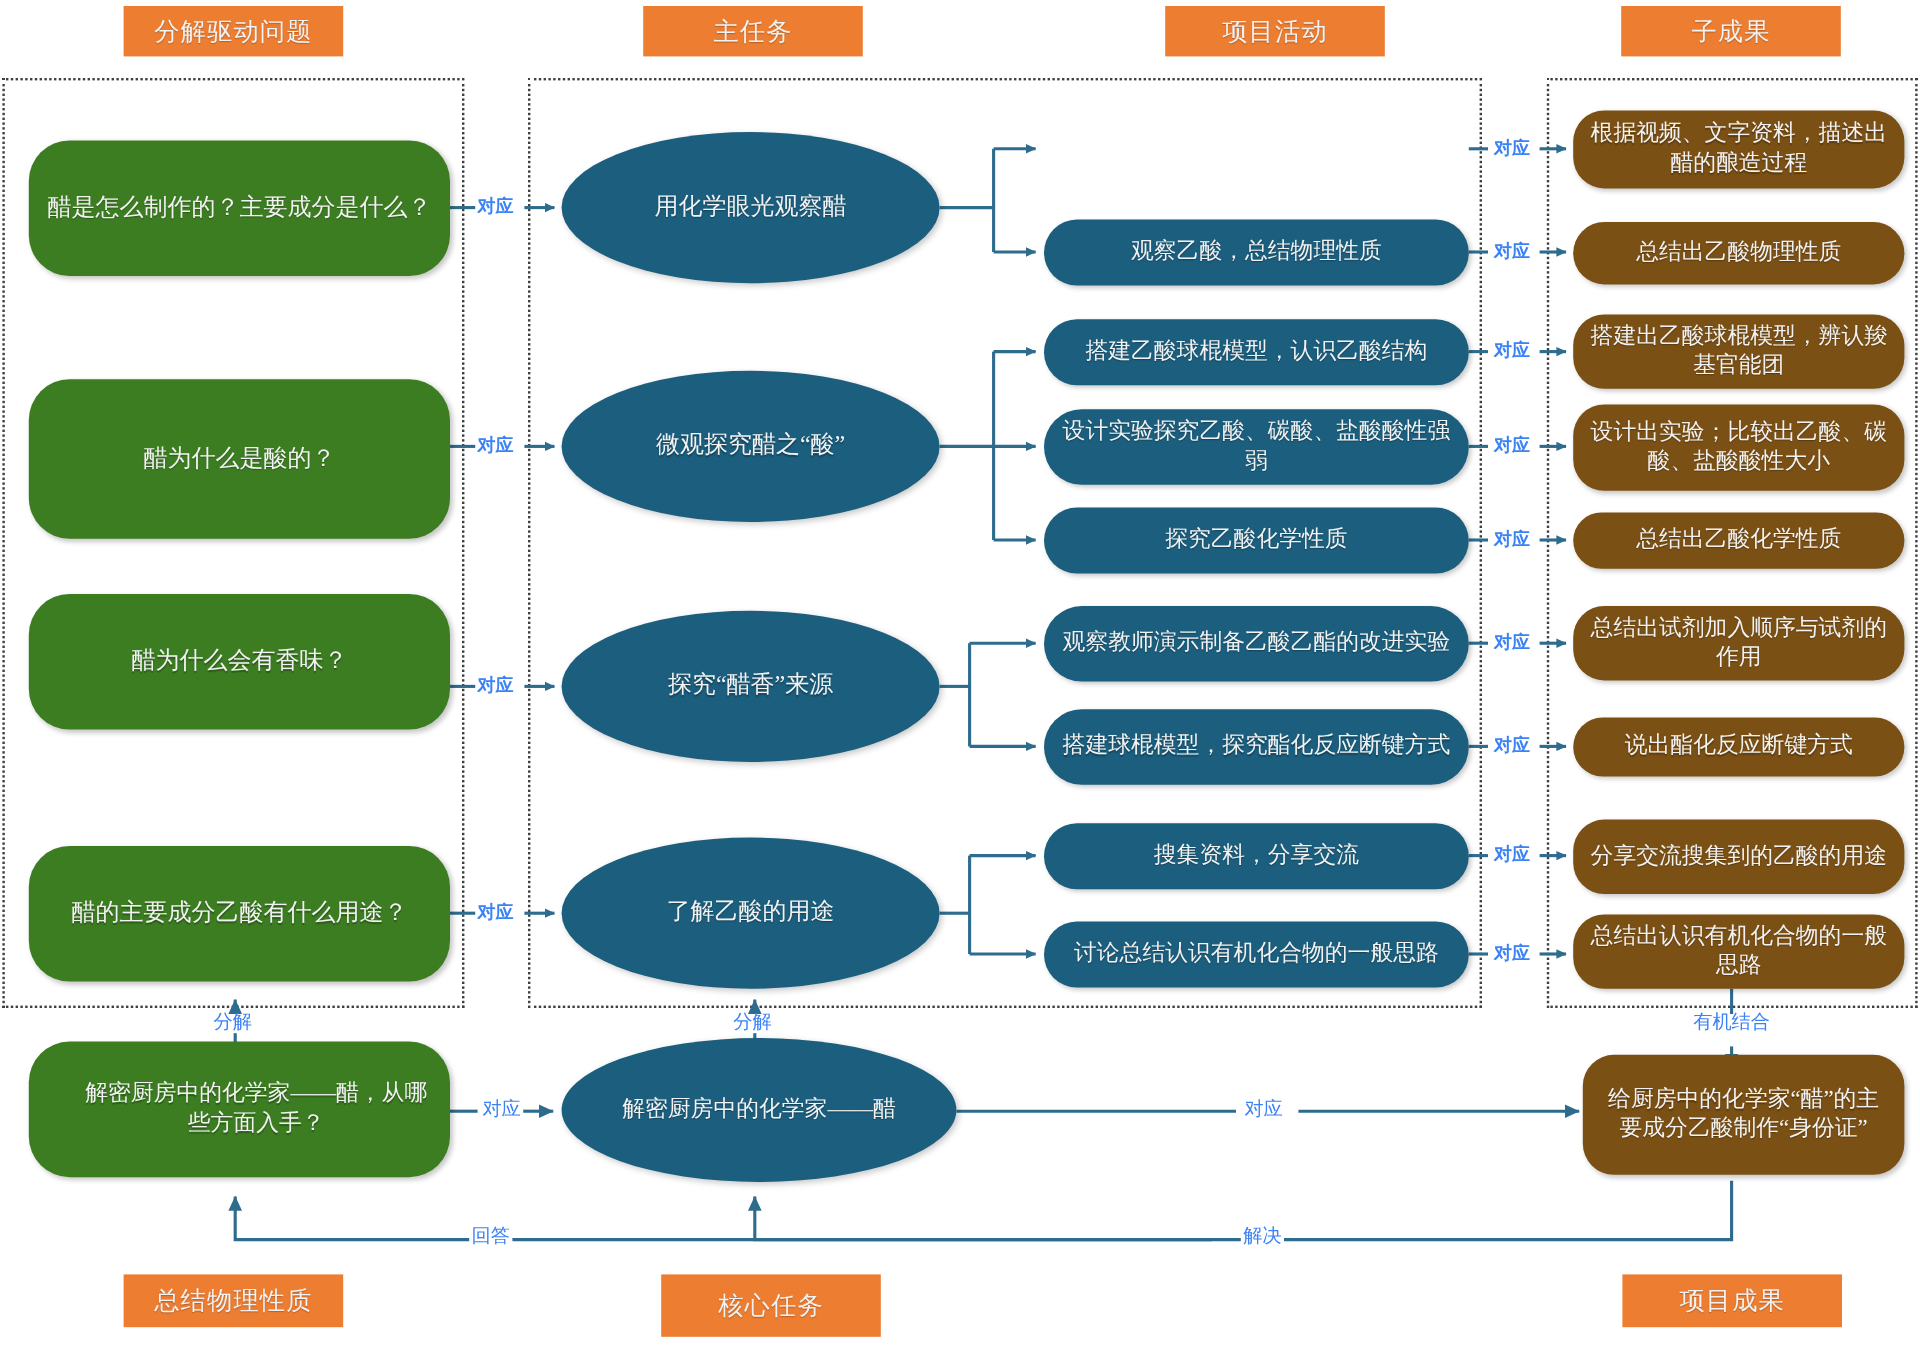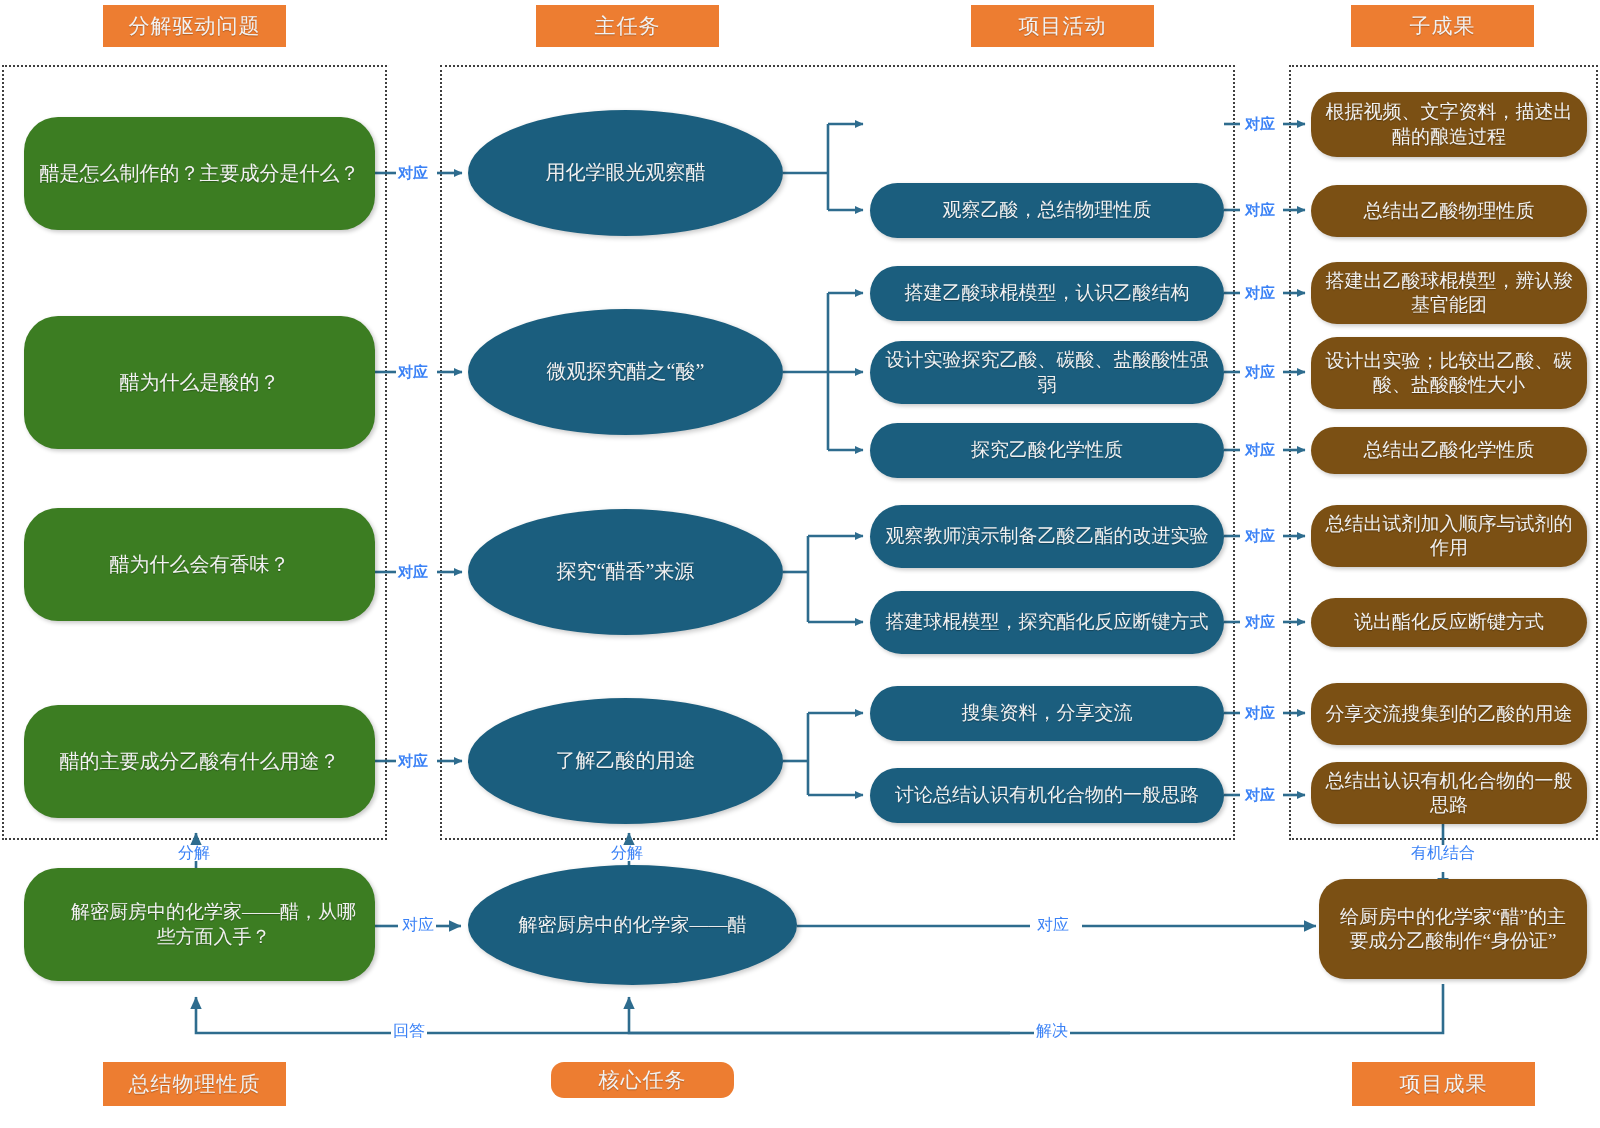--- a/index.html
+++ b/index.html
@@ -198,30 +198,30 @@
 
     <g stroke="#2E6C8E" stroke-width="2.6" fill="none">
       <path d="M1443,984 L1443,1033 L633,1033"></path>
       <path d="M1010,1033 L196,1033 L196,997" marker-end="url(#arbig)"></path>
       <path d="M633,1033 L629,1033 L629,997" marker-end="url(#arbig)"></path>
     </g>
   </svg>
 
   <div class="node green" style="left:24px; top:117px; width:351px; height:113px;">醋是怎么制作的？主要成分是什么？</div>
   <div class="node green" style="left:24px; top:316px; width:351px; height:133px;">醋为什么是酸的？</div>
-  <div class="node green" style="left:24px; top:508px; width:351px; height:113px;">醋为什么会有香味？</div>
+  <div class="node green" style="left:24px; top:495px; width:351px; height:113px;">醋为什么会有香味？</div>
   <div class="node green" style="left:24px; top:705px; width:351px; height:113px;">醋的主要成分乙酸有什么用途？</div>
 
   <div class="node ellipse" style="left:468px; top:110px; width:315px; height:126px;">用化学眼光观察醋</div>
   <div class="node ellipse" style="left:468px; top:309px; width:315px; height:126px;">微观探究醋之“酸”</div>
   <div class="node ellipse" style="left:468px; top:509px; width:315px; height:126px;">探究“醋香”来源</div>
   <div class="node ellipse" style="left:468px; top:698px; width:315px; height:126px;">了解乙酸的用途</div>
 
   <div class="node blue-pill" style="left:870px; top:183px; width:354px; height:55px;">观察乙酸，总结物理性质</div>
-  <div class="node blue-pill" style="left:870px; top:266px; width:354px; height:55px;">搭建乙酸球棍模型，认识乙酸结构</div>
+  <div class="node blue-pill" style="left:870px; top:266px; width:354px; height:55px;font-family:Liberation Mono, monospace;">搭建乙酸球棍模型，认识乙酸结构</div>
   <div class="node blue-pill" style="left:870px; top:341px; width:354px; height:63px;">设计实验探究乙酸、碳酸、盐酸酸性强弱</div>
   <div class="node blue-pill" style="left:870px; top:423px; width:354px; height:55px;">探究乙酸化学性质</div>
   <div class="node blue-pill" style="left:870px; top:505px; width:354px; height:63px;">观察教师演示制备乙酸乙酯的改进实验</div>
   <div class="node blue-pill" style="left:870px; top:591px; width:354px; height:63px;">搭建球棍模型，探究酯化反应断键方式</div>
   <div class="node blue-pill" style="left:870px; top:686px; width:354px; height:55px;">搜集资料，分享交流</div>
   <div class="node blue-pill" style="left:870px; top:768px; width:354px; height:55px;">讨论总结认识有机化合物的一般思路</div>
 
   <div class="node brown" style="left:1311px; top:92px; width:276px; height:65px;">根据视频、文字资料，描述出醋的酿造过程</div>
   <div class="node brown" style="left:1311px; top:185px; width:276px; height:52px;">总结出乙酸物理性质</div>
   <div class="node brown" style="left:1311px; top:262px; width:276px; height:62px;">搭建出乙酸球棍模型，辨认羧基官能团</div>
@@ -230,21 +230,21 @@
   <div class="node brown" style="left:1311px; top:505px; width:276px; height:62px;">总结出试剂加入顺序与试剂的作用</div>
   <div class="node brown" style="left:1311px; top:598px; width:276px; height:49px;">说出酯化反应断键方式</div>
   <div class="node brown" style="left:1311px; top:683px; width:276px; height:62px;">分享交流搜集到的乙酸的用途</div>
   <div class="node brown" style="left:1311px; top:762px; width:276px; height:62px;">总结出认识有机化合物的一般思路</div>
 
   <div class="node green" style="left:24px; top:868px; width:351px; height:113px; font-size:19px;padding-left:40px;">解密厨房中的化学家——醋，从哪些方面入手？</div>
   <div class="node ellipse" style="left:468px; top:865px; width:329px; height:120px; font-size:19px;">解密厨房中的化学家——醋</div>
   <div class="node brown" style="left:1319px; top:879px; width:268px; height:100px; font-size:19px;">给厨房中的化学家“醋”的主要成分乙酸制作“身份证”</div>
 
   <div class="hdr" style="left:103px; top:1062px; width:183px; height:44px;">总结物理性质</div>
-  <div class="hdr" style="left:551px; top:1062px; width:183px; height:36px;border-radius:13px;">核心任务</div>
+  <div class="hdr" style="left:551px; top:1062px; width:183px; height:52px;">核心任务</div>
   <div class="hdr" style="left:1352px; top:1062px; width:183px; height:44px;">项目成果</div>
 
   <div class="elabel" style="left:396px; top:165px;">对应</div>
   <div class="elabel" style="left:396px; top:364px;">对应</div>
   <div class="elabel" style="left:396px; top:564px;">对应</div>
   <div class="elabel" style="left:396px; top:753px;">对应</div>
 
   <div class="elabel" style="left:1243px; top:116px;">对应</div>
   <div class="elabel" style="left:1243px; top:202px;">对应</div>
   <div class="elabel" style="left:1243px; top:285px;">对应</div>

